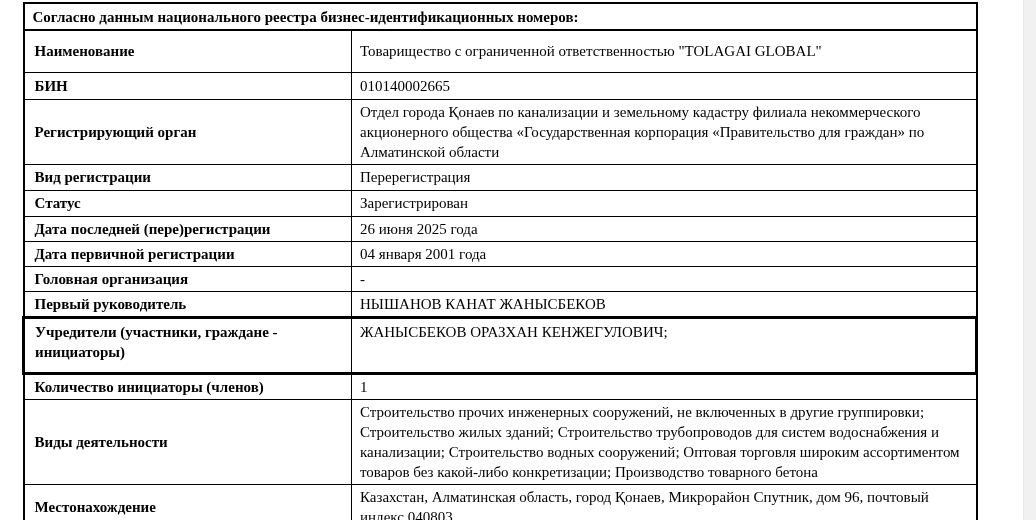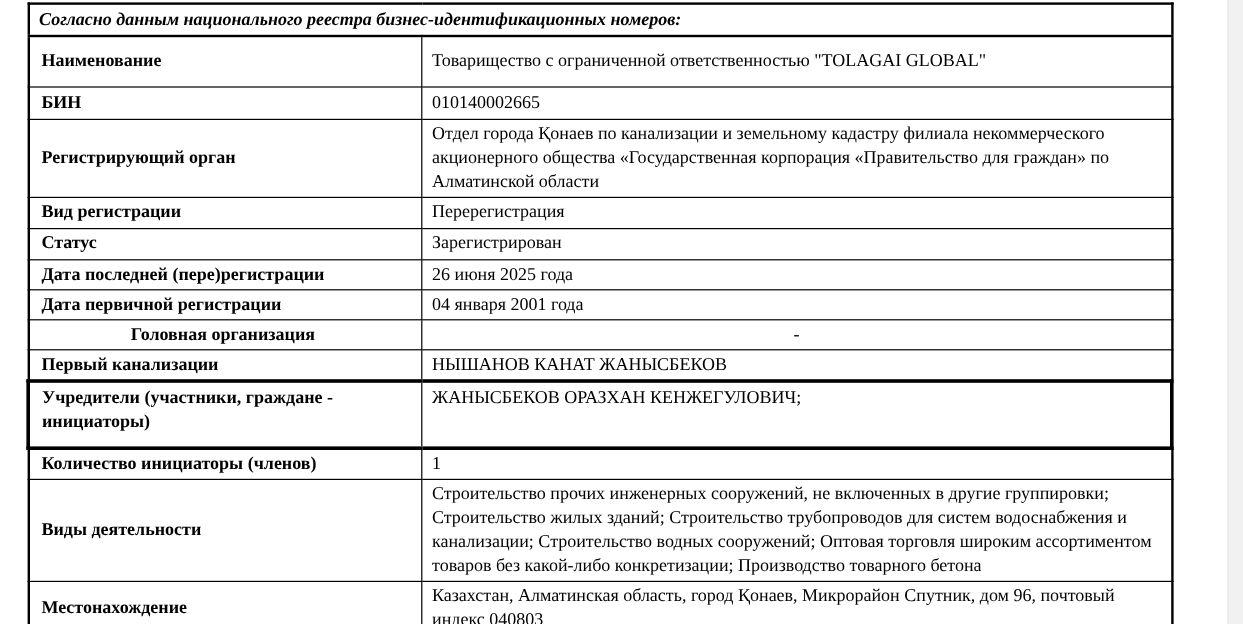--- a/index.html
+++ b/index.html
@@ -27,36 +27,35 @@
   .registry-table td {
     padding: 2px 8px;
     vertical-align: middle;
     line-height: 20px;
     overflow: hidden;
   }
   .header-row td {
     font-weight: bold;
     height: 27px;
     border-bottom-width: 2px;
-    font-style: italic;
   }
   .label-cell {
     font-weight: bold;
     padding-left: 10px !important;
     padding-right: 14px !important;
   }
   
   .row-name td { height: 42px; }
   .row-bin td { height: 27px; }
   .row-registration-authority td { height: 60px; }
   .row-registration-type td { height: 26px; margin-left: 24px; }
   .row-status td { height: 26px; }
   .row-last-registration-date td { height: 23px; }
   .row-first-registration-date td { height: 23px; }
-  .row-parent-organization td { height: 24px; text-align: center; }
+  .row-parent-organization td { height: 24px; }
   .row-first-head td { height: 24px; }
   .row-members-count td { height: 22px; }
   .row-location td { height: 41px; }
   .row-founders td {
     height: 56px;
     vertical-align: top;
     padding-top: 3px;
     border-top-width: 3px;
     border-bottom-width: 3px;
   }
@@ -112,21 +111,21 @@
         </tr>
         <tr class="row-first-registration-date">
           <td class="label-cell">Дата первичной регистрации</td>
           <td class="value-cell">04 января 2001 года</td>
         </tr>
         <tr class="row-parent-organization">
           <td class="label-cell">Головная организация</td>
           <td class="value-cell">-</td>
         </tr>
         <tr class="row-first-head">
-          <td class="label-cell">Первый канализации</td>
+          <td class="label-cell">Первый руководитель</td>
           <td class="value-cell">НЫШАНОВ КАНАТ ЖАНЫСБЕКОВ</td>
         </tr>
         <tr class="row-founders emphasized">
           <td class="label-cell">Учредители (участники, граждане - инициаторы)</td>
           <td class="value-cell">ЖАНЫСБЕКОВ ОРАЗХАН КЕНЖЕГУЛОВИЧ;</td>
         </tr>
         <tr class="row-members-count">
           <td class="label-cell">Количество инициаторы (членов)</td>
           <td class="value-cell">1</td>
         </tr>

